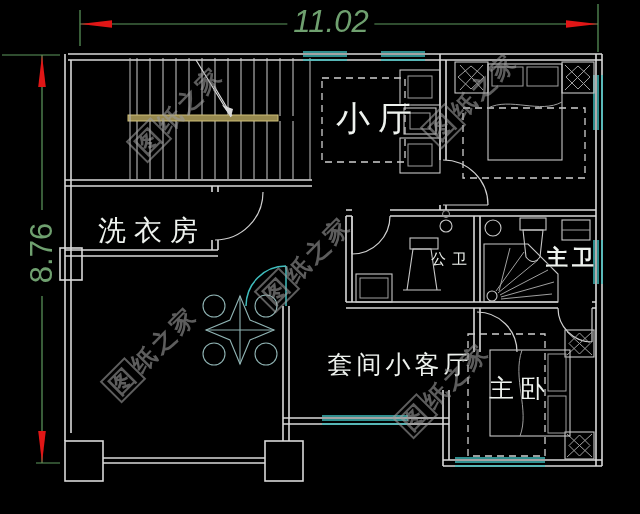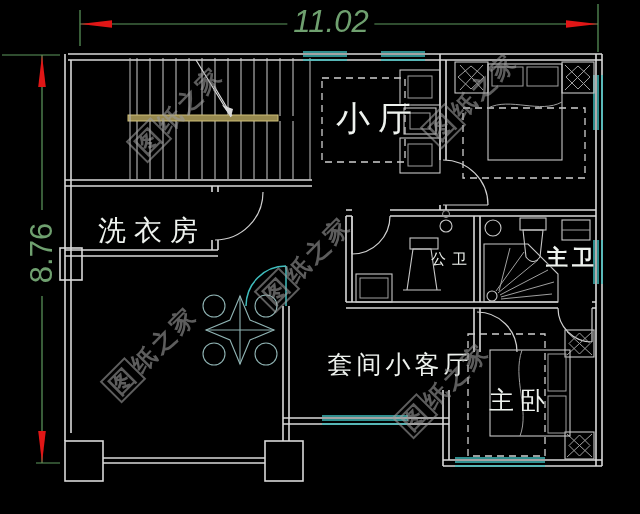--- a/index.html
+++ b/index.html
@@ -178,21 +178,21 @@
       <circle class="terr" cx="214" cy="354" r="11"></circle>
       <circle class="terr" cx="266" cy="354" r="11"></circle>
     </g>
   </svg>
 
   <div class="lbl" style="left:378px;top:118px;font-size:34px;letter-spacing:8px;">小厅</div>
   <div class="lbl" style="left:152px;top:231px;font-size:28px;letter-spacing:8px;">洗衣房</div>
   <div class="lbl" style="left:406px;top:258px;font-size:15px;letter-spacing:6px;margin-left:46px;">公卫</div>
   <div class="lbl" style="left:572px;top:258px;font-size:22px;letter-spacing:4px;font-weight:bold;">主卫</div>
   <div class="lbl" style="left:400px;top:364px;font-size:25px;letter-spacing:4px;">套间小客厅</div>
-  <div class="lbl" style="left:520px;top:400px;font-size:25px;letter-spacing:6px;font-family:Liberation Serif, serif;">主卧</div>
+  <div class="lbl" style="left:520px;top:388px;font-size:25px;letter-spacing:6px;font-family:Liberation Serif, serif;">主卧</div>
 
   <div class="dimtxt" style="left:331px;top:21px;font-style:italic;">11.02</div>
   <div class="dimtxt vert" style="left:41px;top:253px;">8.76</div>
 
   <div class="wm" style="left:178px;top:112px;"><span class="first">图</span><span>纸之家</span></div>
   <div class="wm" style="left:472px;top:98px;"><span class="first">图</span><span>纸之家</span></div>
   <div class="wm" style="left:306px;top:262px;"><span class="first">图</span><span>纸之家</span></div>
   <div class="wm" style="left:152px;top:352px;"><span class="first">图</span><span>纸之家</span></div>
   <div class="wm" style="left:444px;top:388px;"><span class="first">图</span><span>纸之家</span></div>
 

